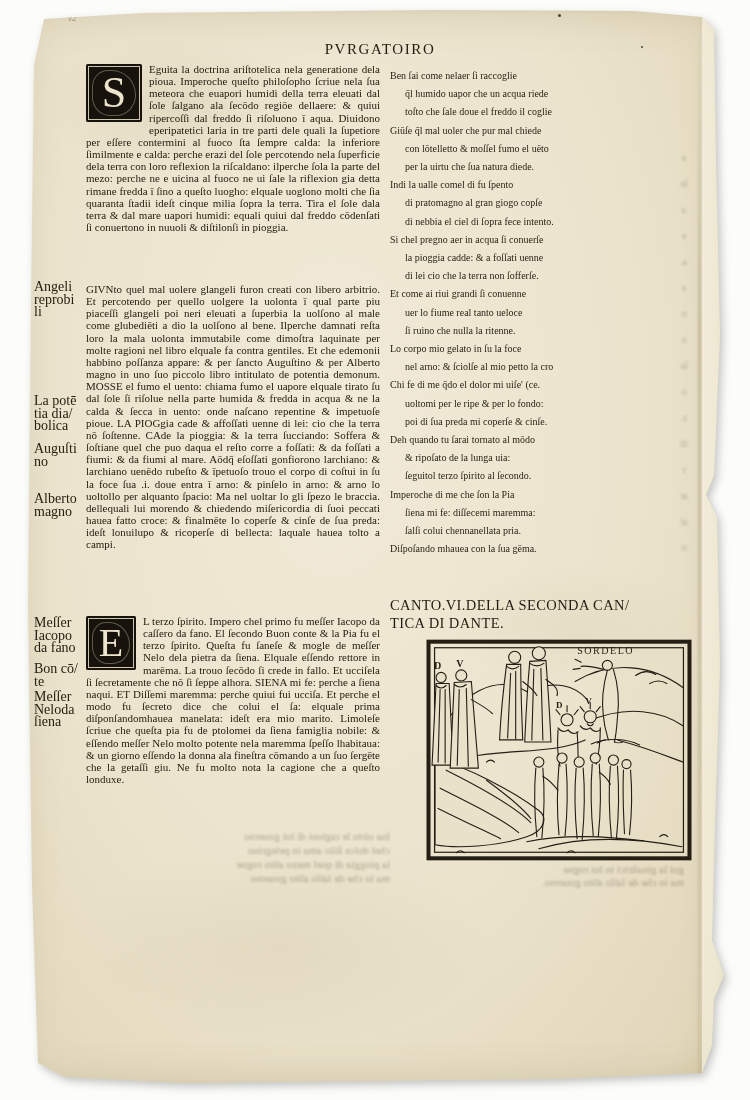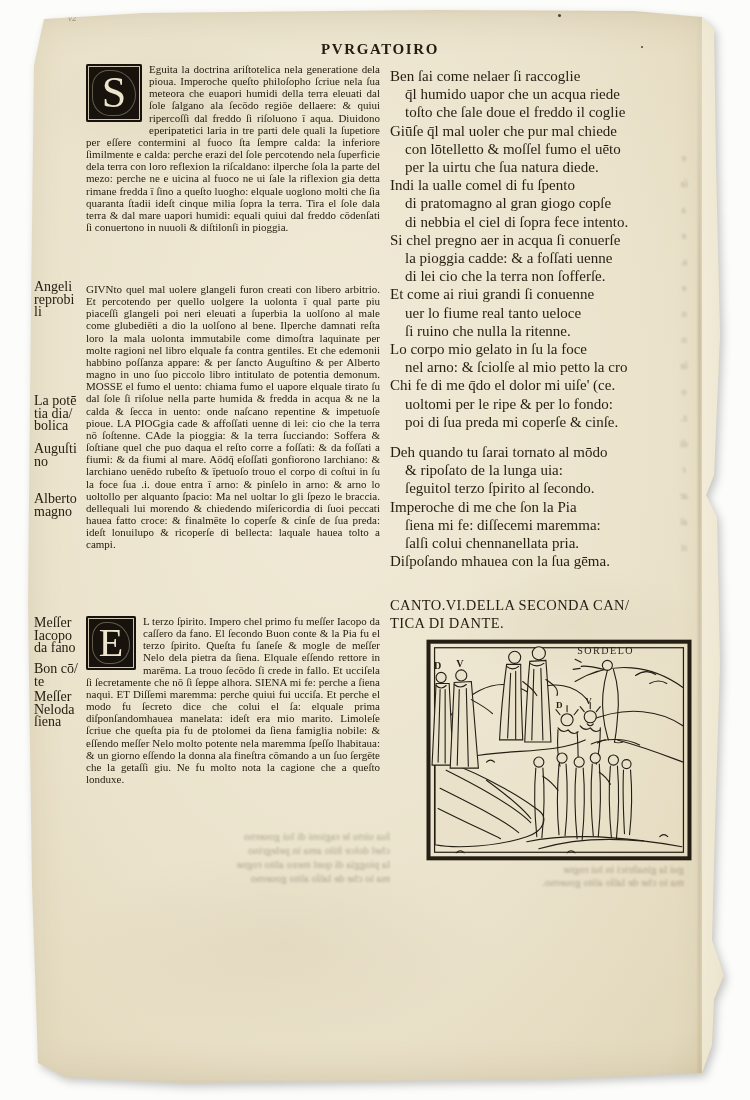--- a/index.html
+++ b/index.html
@@ -30,21 +30,21 @@
   .stain{position:absolute;border-radius:50%;pointer-events:none;}
   .stain.s1{left:30px;top:30px;width:260px;height:140px;
     background:radial-gradient(ellipse,rgba(150,128,85,.10),rgba(150,128,85,0) 70%);}
   .stain.s2{left:60px;top:840px;width:420px;height:200px;
     background:radial-gradient(ellipse,rgba(150,128,85,.09),rgba(150,128,85,0) 70%);}
   .stain.s3{left:430px;top:560px;width:260px;height:120px;
     background:radial-gradient(ellipse,rgba(150,128,85,.07),rgba(150,128,85,0) 70%);}
   .speck{position:absolute;background:#4a4334;border-radius:50%;}
 
   .running-title{position:absolute;left:266px;top:36px;width:200px;text-align:center;
-    font-size:15px;letter-spacing:1.6px;font-weight:bold;color:#241d12;}
+    font-size:15px;letter-spacing:1.6px;font-weight:normal;color:#241d12;}
   .hand-mark{position:absolute;left:54px;top:8px;font-size:9px;font-style:italic;
     color:rgba(100,88,66,.55);transform:rotate(-4deg);}
 
   .note{position:absolute;left:20px;width:54px;font-size:14px;line-height:12.6px;
     white-space:pre-line;color:#272013;}
 
   .leftcol{position:absolute;left:72px;top:58px;width:294px;height:800px;}
   .para{position:absolute;left:0;width:294px;overflow:hidden;
     font-size:11px;line-height:12.15px;text-align:justify;color:#272013;}
   .para.p1{top:0;height:220px;}
@@ -52,23 +52,23 @@
   .para.p3{top:552px;height:232px;}
   .dropcap{float:left;background:#17120b;color:#ece4cd;text-align:center;
     margin:1px 7px 2px 0;box-shadow:inset 0 0 0 2px #17120b, inset 0 0 0 3px rgba(236,228,205,.85);
     border-radius:2px;position:relative;}
   .dropcap.big{width:56px;height:58px;font-size:44px;line-height:58px;}
   .dropcap.small{width:50px;height:54px;font-size:40px;line-height:54px;}
   .dropcap::after{content:"";position:absolute;left:6px;top:6px;right:6px;bottom:6px;
     border-radius:40% 60% 50% 45%;border:1px solid rgba(236,228,205,.35);}
 
   .rightcol{position:absolute;left:376px;top:62px;width:292px;}
-  .v{font-size:15px;line-height:18.2px;white-space:nowrap;color:#251e12;}
+  .v{font-size:10px;line-height:18.2px;white-space:nowrap;color:#251e12;}
   .v.in{padding-left:15px;}
-  .v.gap{margin-top:12px;}
+  .v.gap{}
 
   .canto-heading{position:absolute;left:376px;top:592px;width:300px;
     font-size:14.5px;line-height:17.5px;letter-spacing:.4px;white-space:pre-line;
     color:#241d12;}
 
   .woodcut{position:absolute;left:412px;top:634px;width:266px;height:222px;border-radius:8px;}
   .woodcut svg{width:100%;height:100%;}
 
   .ghost{position:absolute;color:rgba(75,64,46,.38);filter:blur(.8px);
     transform:scaleX(-1);white-space:pre-line;pointer-events:none;}

